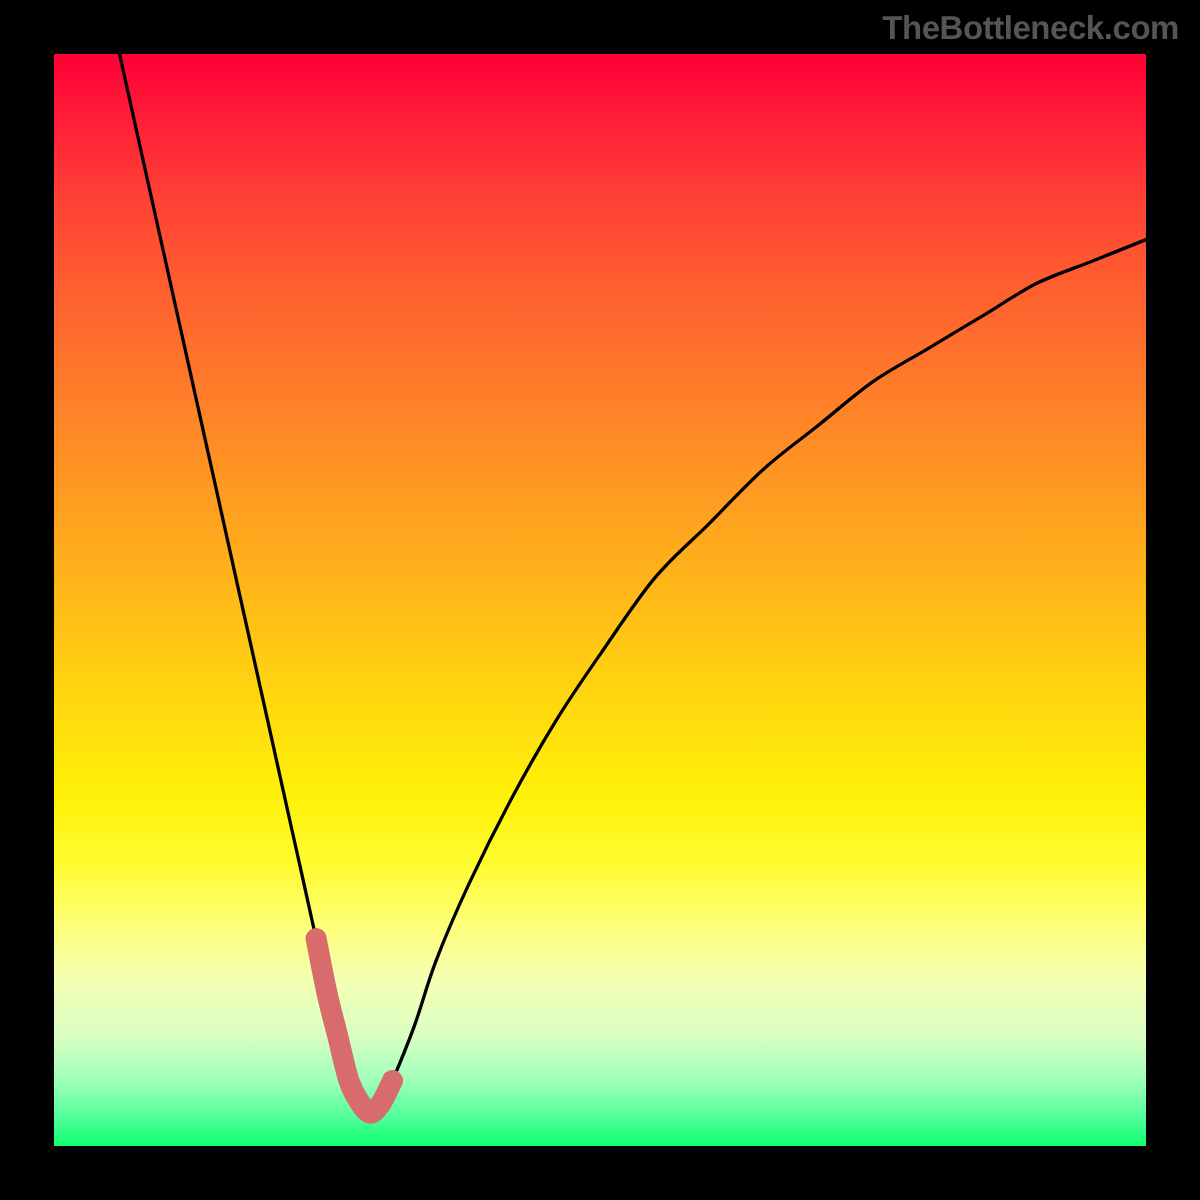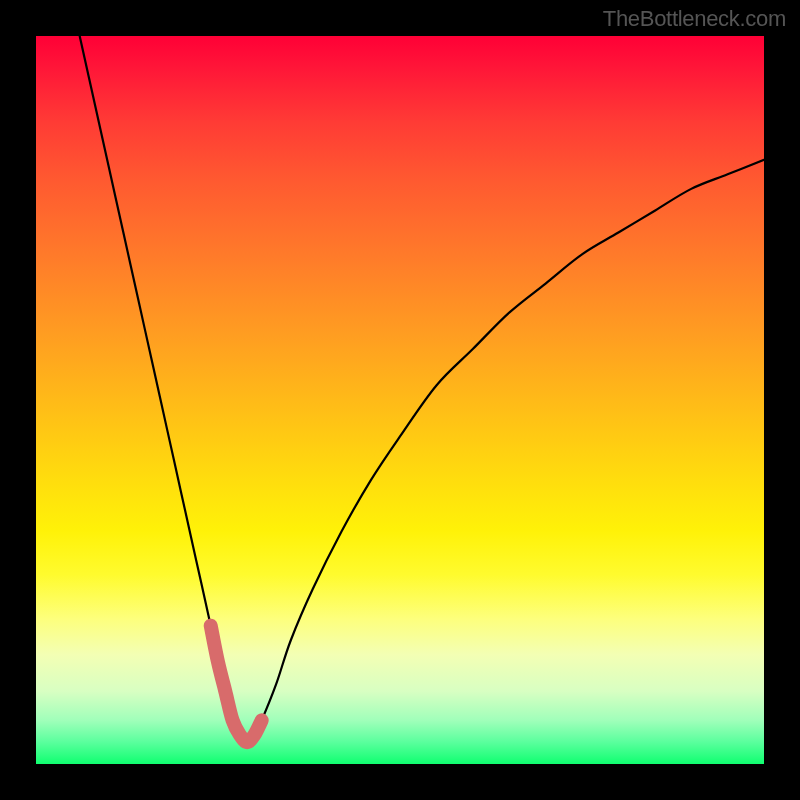--- a/index.html
+++ b/index.html
@@ -10,21 +10,21 @@
     background: #000;
     position: relative;
     font-family: Arial, sans-serif;
   }
   .attribution {
     position: absolute;
     top: 6px;
     right: 14px;
     color: #555555;
     font-size: 22px;
-    font-weight: 400;
+    font-weight: 700;
     z-index: 20;
     letter-spacing: -0.3px;
   }
   .plot-area {
     position: absolute;
     left: 36px;
     top: 36px;
     width: 728px;
     height: 728px;
     overflow: hidden;

